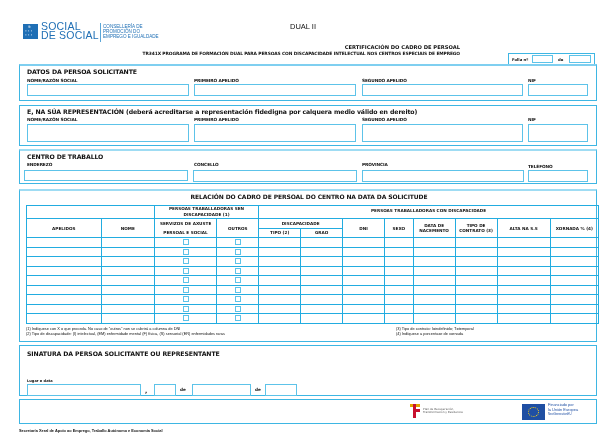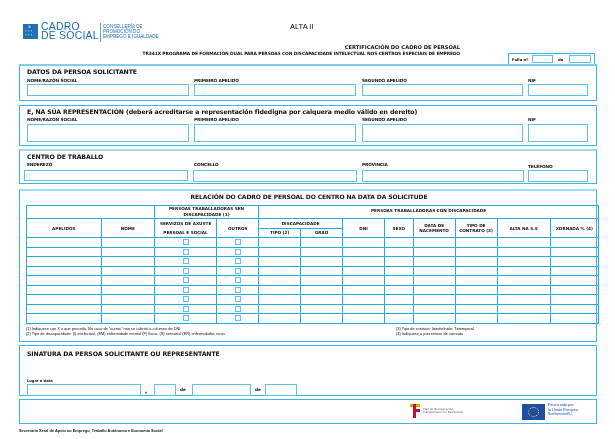--- a/index.html
+++ b/index.html
@@ -32,32 +32,32 @@
 </head>
 <body>
 
 <div>
   <div class="logo-box">
     <span style="left:5px;top:1px;">✠</span>
     <span style="left:2px;top:5px;">• • •</span>
     <span style="left:2px;top:9px;">• • •</span>
   </div>
   <div class="xunta">
-    <div>CADRO</div>
+    <div>SOCIAL</div>
     <div>DE SOCIAL</div>
   </div>
   <div class="vsep"></div>
   <div class="consel">
     <div>CONSELLERÍA DE</div>
     <div>PROMOCIÓN DO</div>
     <div>EMPREGO E IGUALDADE</div>
   </div>
 </div>
 
-<div class="anexo">ALTA II</div>
+<div class="anexo">DUAL II</div>
 <div class="cert-title">CERTIFICACIÓN DO CADRO DE PERSOAL</div>
 <div class="cert-sub">TR341X PROGRAMA DE FORMACIÓN DUAL PARA PERSOAS CON DISCAPACIDADE INTELECTUAL NOS CENTROS ESPECIAIS DE EMPREGO</div>
 
 <div class="folla-box">
   <span class="abs" style="left:3px;top:3px;font-size:3.8px;font-weight:bold;">Folla nº</span>
   <div class="field" style="left:23px;top:1px;width:21px;height:8px;"></div>
   <span class="abs" style="left:49px;top:3px;font-size:3.8px;font-weight:bold;">de</span>
   <div class="field" style="left:60px;top:1px;width:22px;height:8px;"></div>
 </div>
 

